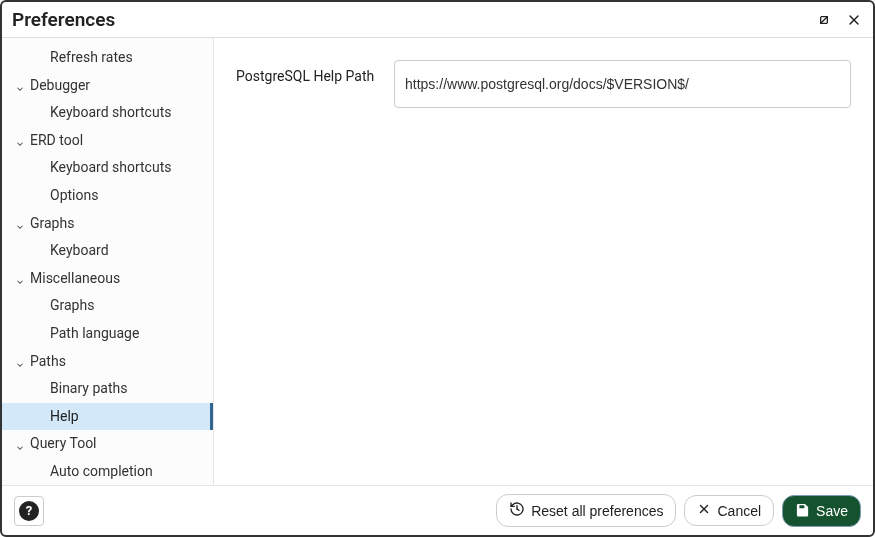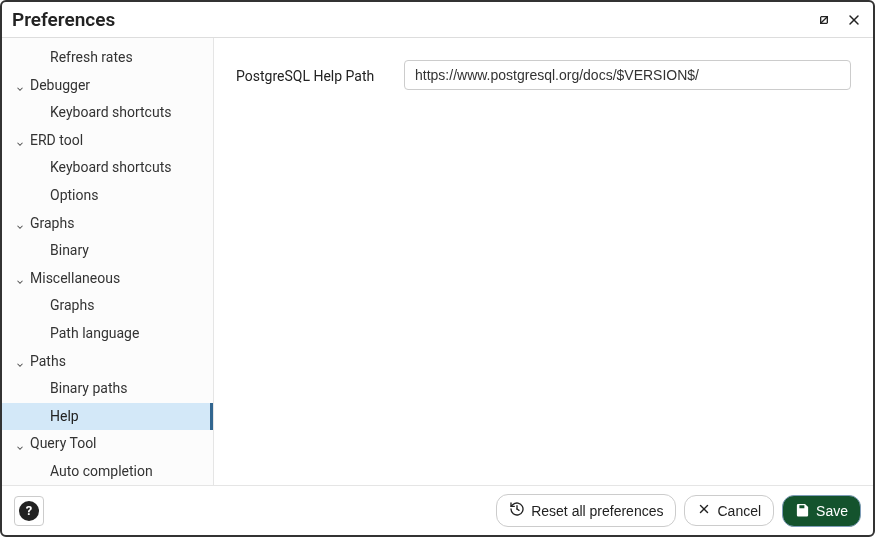--- a/index.html
+++ b/index.html
@@ -80,34 +80,34 @@
       margin-right: 4px;
       flex-shrink: 0;
     }
     .chevron svg { stroke:#555; }
     
     .main {
       flex: 1;
       padding: 22px 22px 10px 22px;
       overflow: auto;
     }
-    .field-row { display: flex; gap: 28px; align-items: flex-start; }
+    .field-row { display: flex; gap: 18px; align-items: flex-start; }
     .field-label {
       width: 140px;
       font-size: 14px;
       color: #222;
       line-height: 1.5;
       padding-top: 6px;
     }
     .field-control { flex: 1; }
     .text-input {
       width: 100%;
       border: 1px solid #ccc;
       border-radius: 4px;
-      padding: 6px 10px;
+      padding: 15px 10px;
       font-size: 14px;
       color: #333;
       background: #fff;
     }
     .field-help {
       margin-top: 10px;
       color: #6b7785;
       font-size: 14px;
       line-height: 1.55;
     }
@@ -212,21 +212,21 @@
 
         <div class="tree-group">
           <span class="chevron">
             <svg width="10" height="10" viewBox="0 0 24 24" fill="none" stroke-width="2.5">
                 <polyline points="6 9 12 15 18 9"></polyline>
               </svg>
           </span>
           <span>Graphs</span>
         </div>
         <div class="tree-item child">
-          <span>Binary</span>
+          <span>Keyboard</span>
         </div>
 
         <div class="tree-group">
           <span class="chevron">
             <svg width="10" height="10" viewBox="0 0 24 24" fill="none" stroke-width="2.5">
                 <polyline points="6 9 12 15 18 9"></polyline>
               </svg>
           </span>
           <span>Miscellaneous</span>
         </div>

